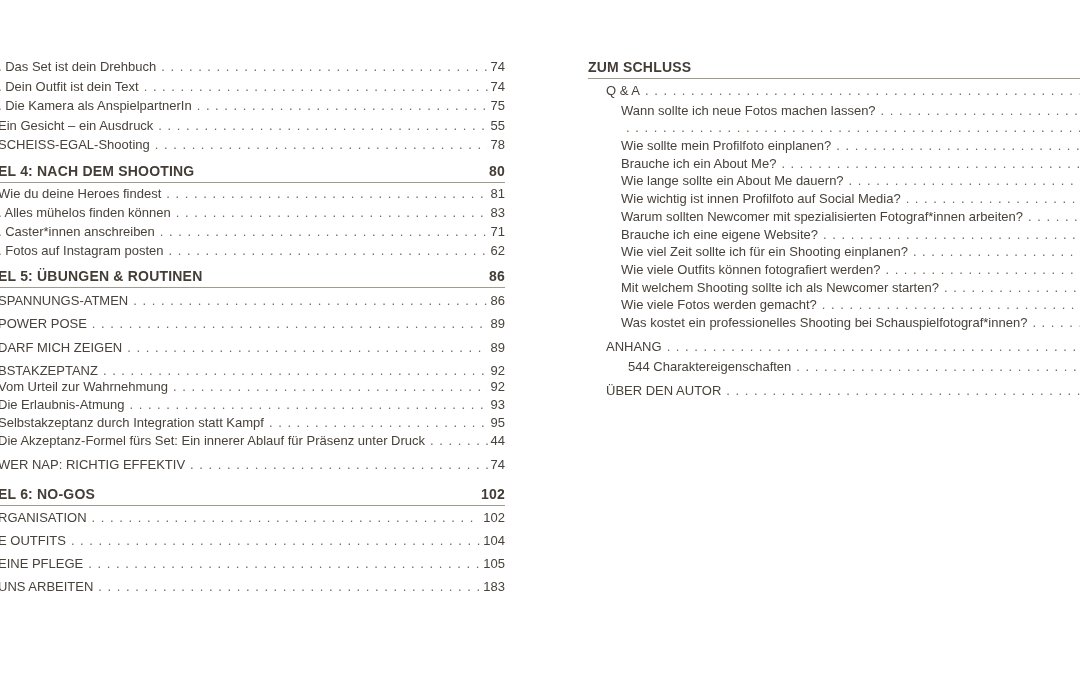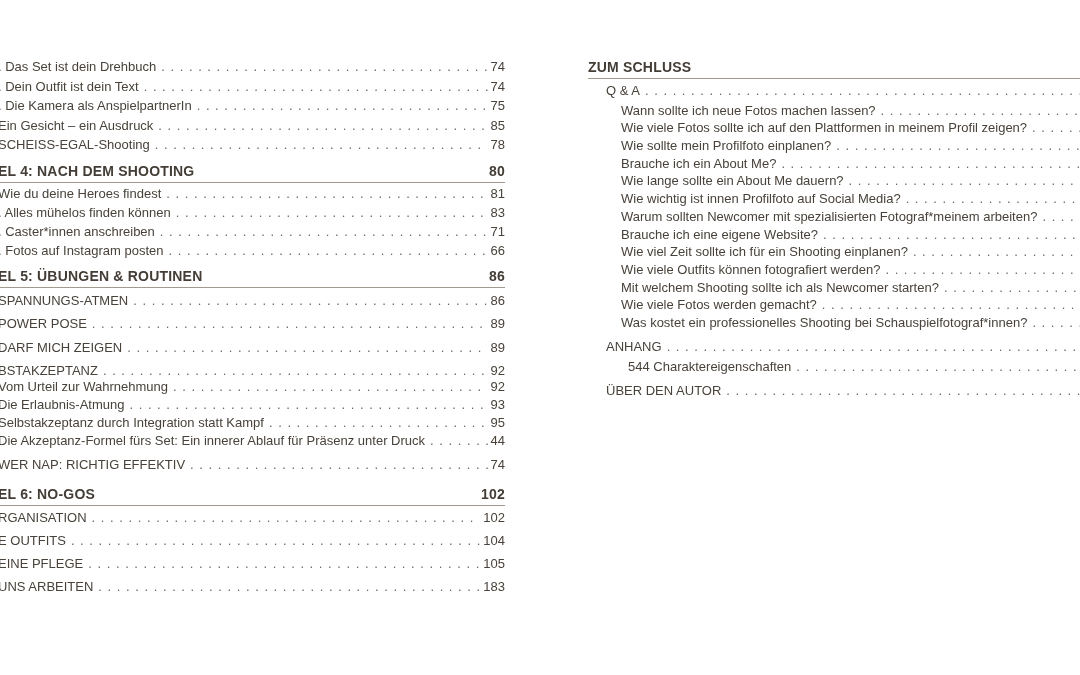--- a/index.html
+++ b/index.html
@@ -102,21 +102,21 @@
             <span class="num">74</span>
           </div>
           <div class="row">
             <span class="label">. Die Kamera als AnspielpartnerIn</span>
             <span class="leader">. . . . . . . . . . . . . . . . . . . . . . . . . . . . . . . . . . . . . . . . . . . . . . . . . . . . . . . . . . . . . . . . . . . . . . . . . . . . . . . . </span>
             <span class="num">75</span>
           </div>
           <div class="row">
             <span class="label">Ein Gesicht – ein Ausdruck</span>
             <span class="leader">. . . . . . . . . . . . . . . . . . . . . . . . . . . . . . . . . . . . . . . . . . . . . . . . . . . . . . . . . . . . . . . . . . . . . . . . . . . . . . . . </span>
-            <span class="num">85</span>
+            <span class="num">55</span>
           </div>
           <div class="row">
             <span class="label">SCHEISS-EGAL-Shooting</span>
             <span class="leader">. . . . . . . . . . . . . . . . . . . . . . . . . . . . . . . . . . . . . . . . . . . . . . . . . . . . . . . . . . . . . . . . . . . . . . . . . . . . . . . . </span>
             <span class="num">78</span>
           </div>
         </div>
       </section>
       <section class="lsec">
         <div class="header-row">
@@ -135,21 +135,21 @@
             <span class="num">83</span>
           </div>
           <div class="row">
             <span class="label">. Caster*innen anschreiben</span>
             <span class="leader">. . . . . . . . . . . . . . . . . . . . . . . . . . . . . . . . . . . . . . . . . . . . . . . . . . . . . . . . . . . . . . . . . . . . . . . . . . . . . . . . </span>
             <span class="num">71</span>
           </div>
           <div class="row">
             <span class="label">. Fotos auf Instagram posten</span>
             <span class="leader">. . . . . . . . . . . . . . . . . . . . . . . . . . . . . . . . . . . . . . . . . . . . . . . . . . . . . . . . . . . . . . . . . . . . . . . . . . . . . . . . </span>
-            <span class="num">66</span>
+            <span class="num">62</span>
           </div>
         </div>
       </section>
       <section class="lsec">
         <div class="header-row">
           <span class="label">EL 5: ÜBUNGEN &amp; ROUTINEN</span>
           <span class="num">86</span>
         </div>
         <div class="entries">
           <div class="row caps">
@@ -236,41 +236,40 @@
     <div id="right-entries">
         <div class="row rrow l1">
           <span class="label">Q &amp; A</span>
           <span class="leader">. . . . . . . . . . . . . . . . . . . . . . . . . . . . . . . . . . . . . . . . . . . . . . . . . . . . . . . . . . . . . . . . . . . . . . . . . . . . . . . . </span>
         </div>
         <div class="row rrow l2">
           <span class="label">Wann sollte ich neue Fotos machen lassen?</span>
           <span class="leader">. . . . . . . . . . . . . . . . . . . . . . . . . . . . . . . . . . . . . . . . . . . . . . . . . . . . . . . . . . . . . . . . . . . . . . . . . . . . . . . . </span>
         </div>
         <div class="row rrow l2">
-          <span class="label">Wie viele Fotos sollte ich auf den Plattformen in meinem Profil zeigen?</span>
           <span class="leader">. . . . . . . . . . . . . . . . . . . . . . . . . . . . . . . . . . . . . . . . . . . . . . . . . . . . . . . . . . . . . . . . . . . . . . . . . . . . . . . . </span>
         </div>
         <div class="row rrow l2">
           <span class="label">Wie sollte mein Profilfoto einplanen?</span>
           <span class="leader">. . . . . . . . . . . . . . . . . . . . . . . . . . . . . . . . . . . . . . . . . . . . . . . . . . . . . . . . . . . . . . . . . . . . . . . . . . . . . . . . </span>
         </div>
         <div class="row rrow l2">
           <span class="label">Brauche ich ein About Me?</span>
           <span class="leader">. . . . . . . . . . . . . . . . . . . . . . . . . . . . . . . . . . . . . . . . . . . . . . . . . . . . . . . . . . . . . . . . . . . . . . . . . . . . . . . . </span>
         </div>
         <div class="row rrow l2">
           <span class="label">Wie lange sollte ein About Me dauern?</span>
           <span class="leader">. . . . . . . . . . . . . . . . . . . . . . . . . . . . . . . . . . . . . . . . . . . . . . . . . . . . . . . . . . . . . . . . . . . . . . . . . . . . . . . . </span>
         </div>
         <div class="row rrow l2">
           <span class="label">Wie wichtig ist innen Profilfoto auf Social Media?</span>
           <span class="leader">. . . . . . . . . . . . . . . . . . . . . . . . . . . . . . . . . . . . . . . . . . . . . . . . . . . . . . . . . . . . . . . . . . . . . . . . . . . . . . . . </span>
         </div>
         <div class="row rrow l2">
-          <span class="label">Warum sollten Newcomer mit spezialisierten Fotograf*meinem arbeiten?</span>
+          <span class="label">Warum sollten Newcomer mit spezialisierten Fotograf*innen arbeiten?</span>
           <span class="leader">. . . . . . . . . . . . . . . . . . . . . . . . . . . . . . . . . . . . . . . . . . . . . . . . . . . . . . . . . . . . . . . . . . . . . . . . . . . . . . . . </span>
         </div>
         <div class="row rrow l2">
           <span class="label">Brauche ich eine eigene Website?</span>
           <span class="leader">. . . . . . . . . . . . . . . . . . . . . . . . . . . . . . . . . . . . . . . . . . . . . . . . . . . . . . . . . . . . . . . . . . . . . . . . . . . . . . . . </span>
         </div>
         <div class="row rrow l2">
           <span class="label">Wie viel Zeit sollte ich für ein Shooting einplanen?</span>
           <span class="leader">. . . . . . . . . . . . . . . . . . . . . . . . . . . . . . . . . . . . . . . . . . . . . . . . . . . . . . . . . . . . . . . . . . . . . . . . . . . . . . . . </span>
         </div>

